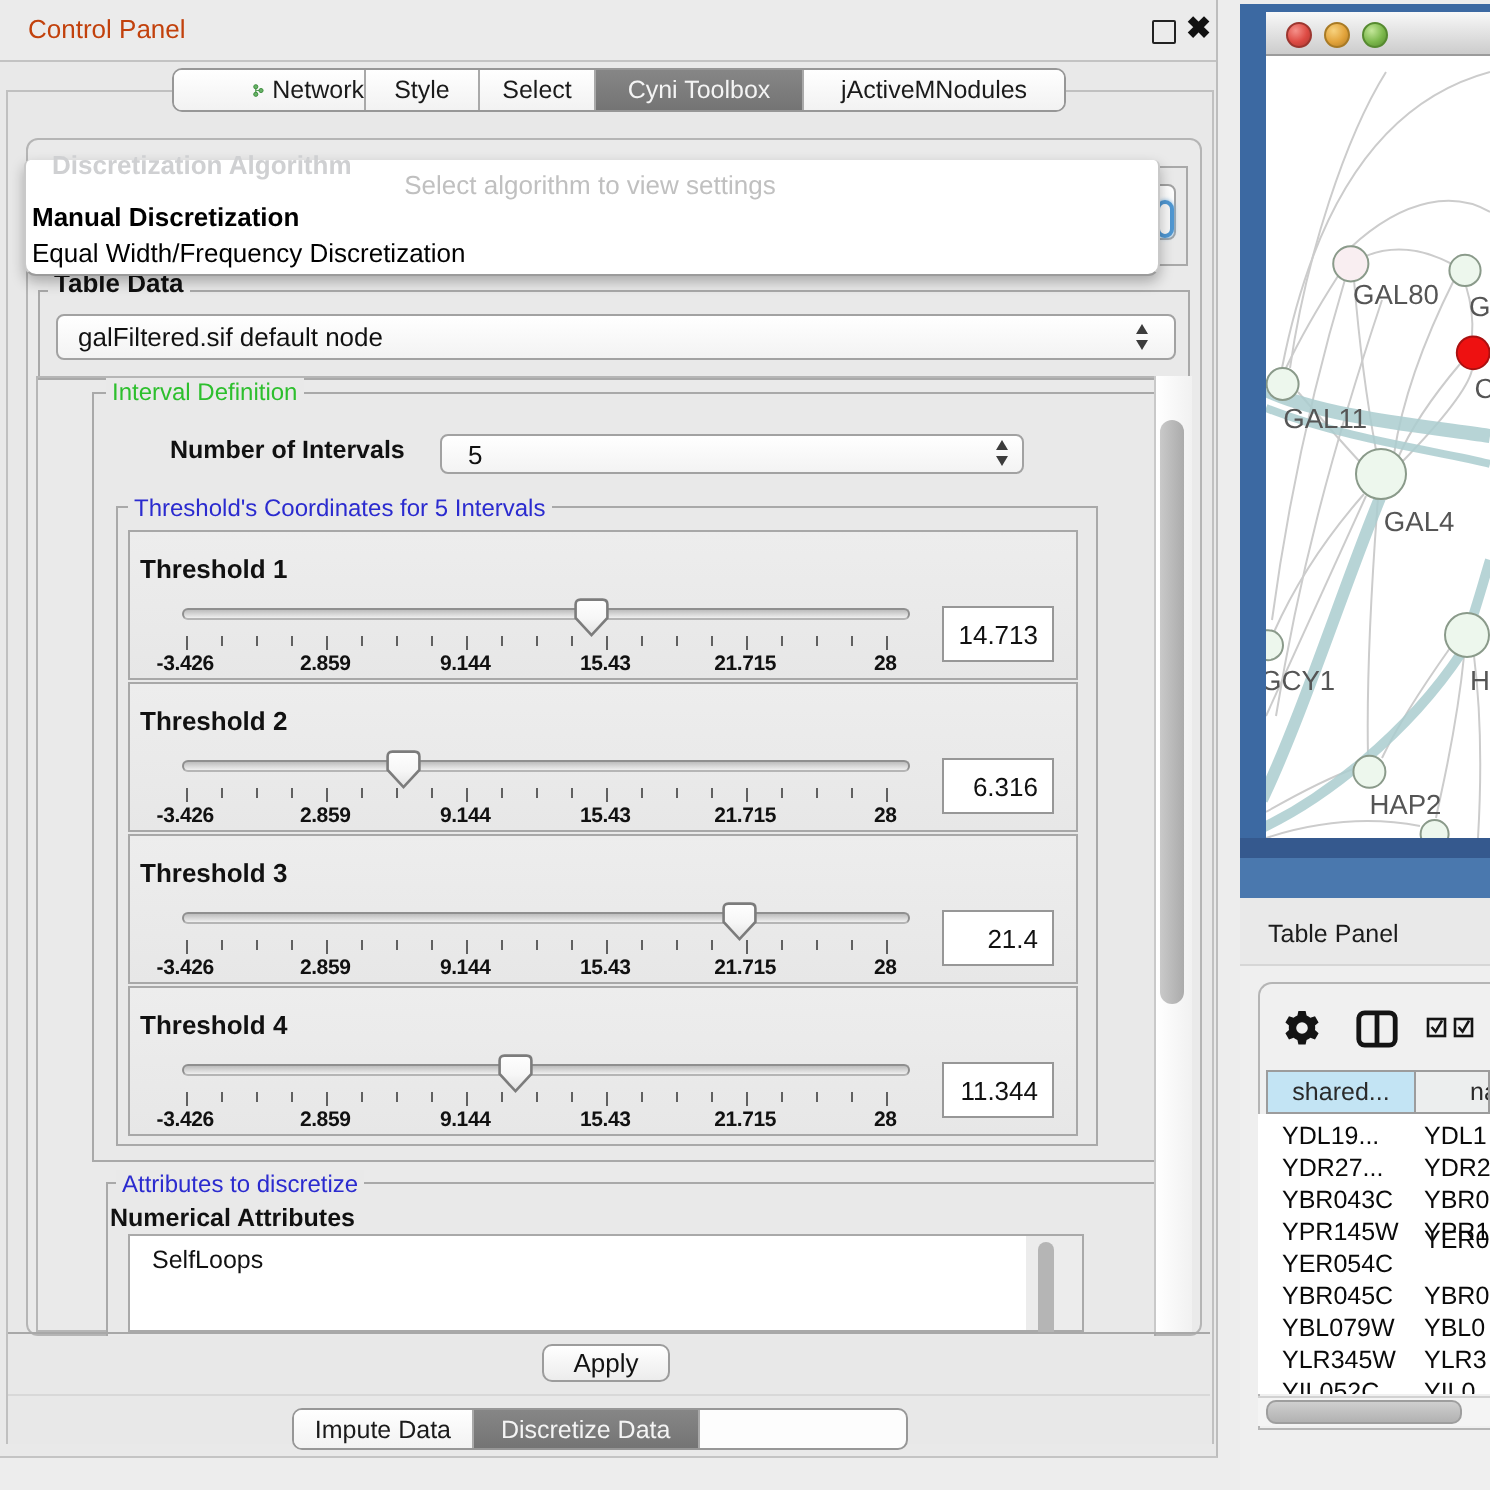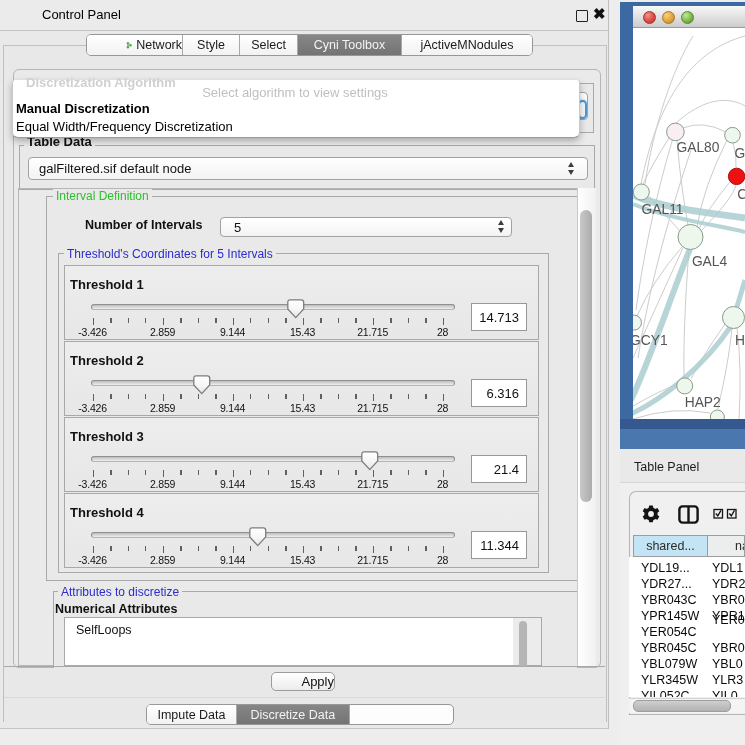--- a/index.html
+++ b/index.html
@@ -1,21 +1,21 @@
 <!DOCTYPE html>
 <html><head>
 <meta charset="utf-8">
 <style>
 html,body{margin:0;padding:0;}
 body{width:745px;height:745px;overflow:hidden;background:#ededed;font-family:"Liberation Sans",sans-serif;position:relative;}
 .abs{position:absolute;}
 
 #lwin{left:0;top:0;width:608px;height:728px;background:#e9e9e9;border-right:1px solid #bdbdbd;border-bottom:1px solid #c4c4c4;}
 #ltitle{left:0;top:0;width:608px;height:30px;background:#ebebeb;border-bottom:1px solid #c3c3c3;}
-#ltitle .t{position:absolute;left:14px;top:7px;font-size:13px;color:#000000;margin-left:28px;}
+#ltitle .t{position:absolute;left:14px;top:7px;font-size:13px;color:#c2410c;}
 #btnfloat{left:576px;top:10px;width:10px;height:10px;border:1.6px solid #222;border-radius:1px;}
 #btnclose{left:593px;top:5px;font-size:15px;font-weight:bold;color:#111;}
 
 .seg{border:1px solid #979797;border-radius:5px;background:#fdfdfd;display:flex;overflow:hidden;box-sizing:border-box;}
 .seg .s{display:flex;align-items:center;justify-content:center;font-size:12.5px;color:#1a1a1a;background:linear-gradient(#ffffff,#f2f2f2);border-right:1px solid #a9a9a9;box-sizing:border-box;white-space:nowrap;}
 .seg .s:last-child{border-right:none;}
 .seg .sel{background:linear-gradient(#868686,#747474);color:#f4f4f4;}
 #topseg{left:86px;top:34px;width:447px;height:22px;}
 #botseg{left:146px;top:704px;width:308px;height:21px;}
 
@@ -28,28 +28,28 @@
 .combo .txt{position:absolute;left:10px;top:3px;}
 .updown{position:absolute;width:9px;height:13px;}
 .updown:before{content:"";position:absolute;left:1px;top:0;border-left:3.5px solid transparent;border-right:3.5px solid transparent;border-bottom:5px solid #3c3c3c;}
 .updown:after{content:"";position:absolute;left:1px;bottom:0;border-left:3.5px solid transparent;border-right:3.5px solid transparent;border-top:5px solid #3c3c3c;}
 
 .thp{left:64px;width:473px;height:73px;border:1px solid #a8a8a8;background:linear-gradient(#ededed,#e7e7e7);}
 .thp .name{position:absolute;left:5px;top:11px;font-size:13px;font-weight:bold;color:#111;}
 .thp .track{position:absolute;left:26px;top:38px;width:362px;height:4px;background:linear-gradient(#bdbdbd,#efefef);border:1px solid #8f8f8f;border-bottom-color:#b5b5b5;border-radius:3px;}
 .thp .minor{position:absolute;left:27.6px;top:52px;width:352px;height:5px;background:repeating-linear-gradient(to right,#606060 0,#606060 1px,transparent 1px,transparent 17.5px);}
 .thp .major{position:absolute;left:27.6px;top:52px;width:352px;height:7px;background:repeating-linear-gradient(to right,#606060 0,#606060 1px,transparent 1px,transparent 70px);}
-.thp .lbl{position:absolute;top:59.5px;font-size:10.5px;font-weight:normal;color:#111;transform:translateX(-50%);letter-spacing:-0.2px;}
+.thp .lbl{position:absolute;top:59.5px;font-size:10.5px;font-weight:bold;color:#111;transform:translateX(-50%);letter-spacing:-0.2px;}
 .thumb{position:absolute;top:32.5px;}
 .vbox{position:absolute;left:406px;top:37px;width:56px;height:28px;background:#fff;border:1px solid #979797;box-sizing:border-box;font-size:13px;color:#111;text-align:right;padding:6px 7px 0 0;}
 
 #attlist{left:64px;top:617px;width:478px;height:49px;background:#fff;border:1px solid #a9a9a9;font-size:12.5px;color:#111;overflow:hidden;box-sizing:border-box;padding-top:5px;}
 #attlist .it{padding-left:11px;height:14.5px;line-height:14.5px;}
 
-#applybtn{left:271px;top:672px;width:64px;height:19px;background:linear-gradient(#ffffff,#ececec);border:1px solid #9c9c9c;border-radius:5px;box-sizing:border-box;font-size:13px;color:#111;text-align:right;line-height:17px;}
+#applybtn{left:271px;top:672px;width:64px;height:19px;background:linear-gradient(#ffffff,#ececec);border:1px solid #9c9c9c;border-radius:5px;box-sizing:border-box;font-size:13px;color:#111;text-align:center;line-height:17px;}
 
 #vsb{left:577px;top:188px;width:19px;height:478px;background:linear-gradient(to right,#ffffff,#f1f1f1);border-left:1px solid #c9c9c9;box-sizing:border-box;}
 #vsbthumb{left:580px;top:210px;width:12px;height:292px;background:linear-gradient(to right,#c9c9c9,#ababab);border-radius:6px;}
 
 #popup{z-index:5;left:12px;top:80px;width:566px;height:57px;background:#fff;border:1px solid #c9c9c9;border-top:none;border-bottom:1px solid #9b9b9b;border-radius:3px 3px 6px 6px;box-shadow:0 3px 7px rgba(0,0,0,0.28);}
 #ghost{left:26px;top:75px;font-size:13px;font-weight:bold;color:#cfd0d2;z-index:7;}
 #selalg{left:12px;top:85px;width:566px;text-align:center;font-size:13px;color:#c0c0c0;z-index:7;}
 #mandisc{left:16px;top:101px;font-size:13px;font-weight:bold;color:#000;z-index:7;}
 #eqdisc{left:16px;top:119px;font-size:13px;color:#000;z-index:7;}
 

